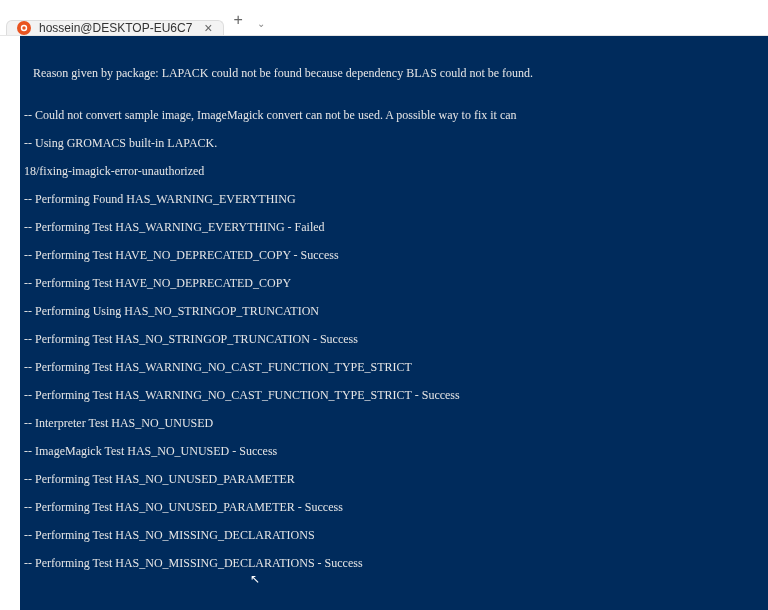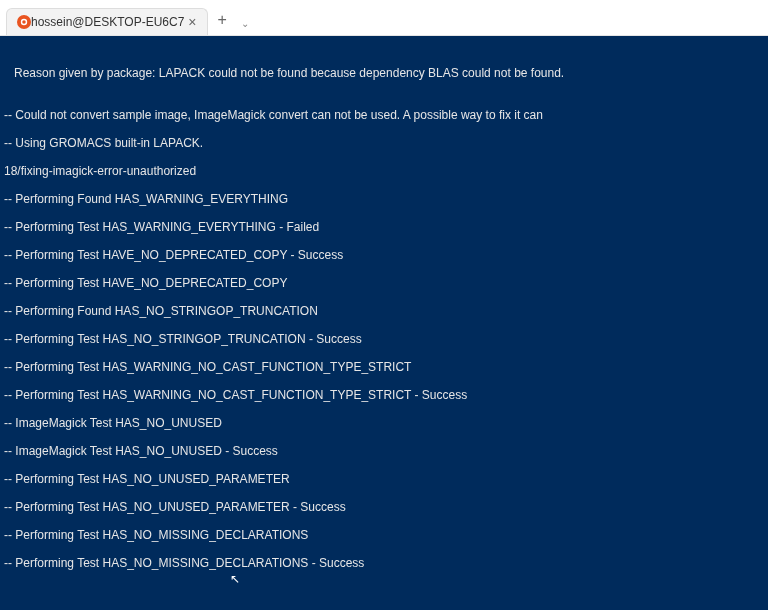--- a/index.html
+++ b/index.html
@@ -1,25 +1,25 @@
 <!DOCTYPE html>
 <html><head>
 <meta charset="utf-8">
 <style>
   * { margin: 0; padding: 0; box-sizing: border-box; }
   html, body { width: 768px; height: 610px; overflow: hidden; font-family: "Segoe UI", Arial, sans-serif; background: #fff; }
   .window { width: 768px; height: 610px; display: flex; flex-direction: column; }
   .tabbar { height: 36px; background: #ffffff; display: flex; align-items: flex-end; padding-left: 6px; border-bottom: 1px solid #e5e5e5; }
-  .tab { display: flex; align-items: center; padding: 6px 10px; background: #f3f3f3; border: 1px solid #ddd; border-bottom: none; border-radius: 6px 6px 0 0; font-size: 12px; color: #333; text-align: center; }
+  .tab { display: flex; align-items: center; gap: 8px; padding: 0 10px; background: #f3f3f3; border: 1px solid #ddd; border-bottom: none; border-radius: 6px 6px 0 0; font-size: 12px; color: #333; text-align: center; }
   .tab-icon { width: 14px; height: 14px; border-radius: 50%; background: #E95420; display: flex; align-items: center; justify-content: center; }
   .tab-icon svg { width: 8px; height: 8px; }
   .tab-close { color: #666; font-size: 14px; line-height: 1; cursor: pointer; margin-left: 4px; }
   .tab-plus { color: #666; font-size: 16px; padding: 6px 10px; cursor: pointer; }
   .tab-drop { color: #888; font-size: 10px; padding: 6px 4px; cursor: pointer; }
-  .terminal { flex: 1; background: #002b5c; color: #e6e6e6; font-family: Liberation Sans, sans-serif; font-size: 12px; line-height: 14px; padding: 2px 16px 4px 4px; white-space: pre; overflow: hidden; position: relative; }
+  .terminal { flex: 1; background: #002b5c; color: #e6e6e6; font-family: Liberation Serif, serif; font-size: 12px; line-height: 14px; padding: 2px 16px 4px 4px; white-space: pre; overflow: hidden; position: relative; margin-left: 20px; }
   .line { white-space: pre; }
   .cursor-arrow { position: absolute; left: 230px; top: 536px; color: #fff; font-size: 12px; pointer-events: none; }
 </style>
 </head>
 <body>
 
 <div class="window">
 
   <div class="tabbar">
     <div class="tab">
@@ -40,25 +40,25 @@
 <div class="line"></div>
 <div class="line">   Reason given by package: LAPACK could not be found because dependency BLAS could not be found.</div>
 <div class="line"></div>
 <div class="line">-- Could not convert sample image, ImageMagick convert can not be used. A possible way to fix it can</div>
 <div class="line">-- Using GROMACS built-in LAPACK.</div>
 <div class="line">18/fixing-imagick-error-unauthorized</div>
 <div class="line">-- Performing Found HAS_WARNING_EVERYTHING</div>
 <div class="line">-- Performing Test HAS_WARNING_EVERYTHING - Failed</div>
 <div class="line">-- Performing Test HAVE_NO_DEPRECATED_COPY - Success</div>
 <div class="line">-- Performing Test HAVE_NO_DEPRECATED_COPY</div>
-<div class="line">-- Performing Found HAS_NO_STRINGOP_TRUNCATION</div>
+<div class="line">-- Performing Using HAS_NO_STRINGOP_TRUNCATION</div>
 <div class="line">-- Performing Test HAS_NO_STRINGOP_TRUNCATION - Success</div>
 <div class="line">-- Performing Test HAS_WARNING_NO_CAST_FUNCTION_TYPE_STRICT</div>
 <div class="line">-- Performing Test HAS_WARNING_NO_CAST_FUNCTION_TYPE_STRICT - Success</div>
-<div class="line">-- ImageMagick Test HAS_NO_UNUSED</div>
+<div class="line">-- Interpreter Test HAS_NO_UNUSED</div>
 <div class="line">-- ImageMagick Test HAS_NO_UNUSED - Success</div>
 <div class="line">-- Performing Test HAS_NO_UNUSED_PARAMETER</div>
 <div class="line">-- Performing Test HAS_NO_UNUSED_PARAMETER - Success</div>
 <div class="line">-- Performing Test HAS_NO_MISSING_DECLARATIONS</div>
 <div class="line">-- Performing Test HAS_NO_MISSING_DECLARATIONS - Success</div>
 
 
 
 
 

